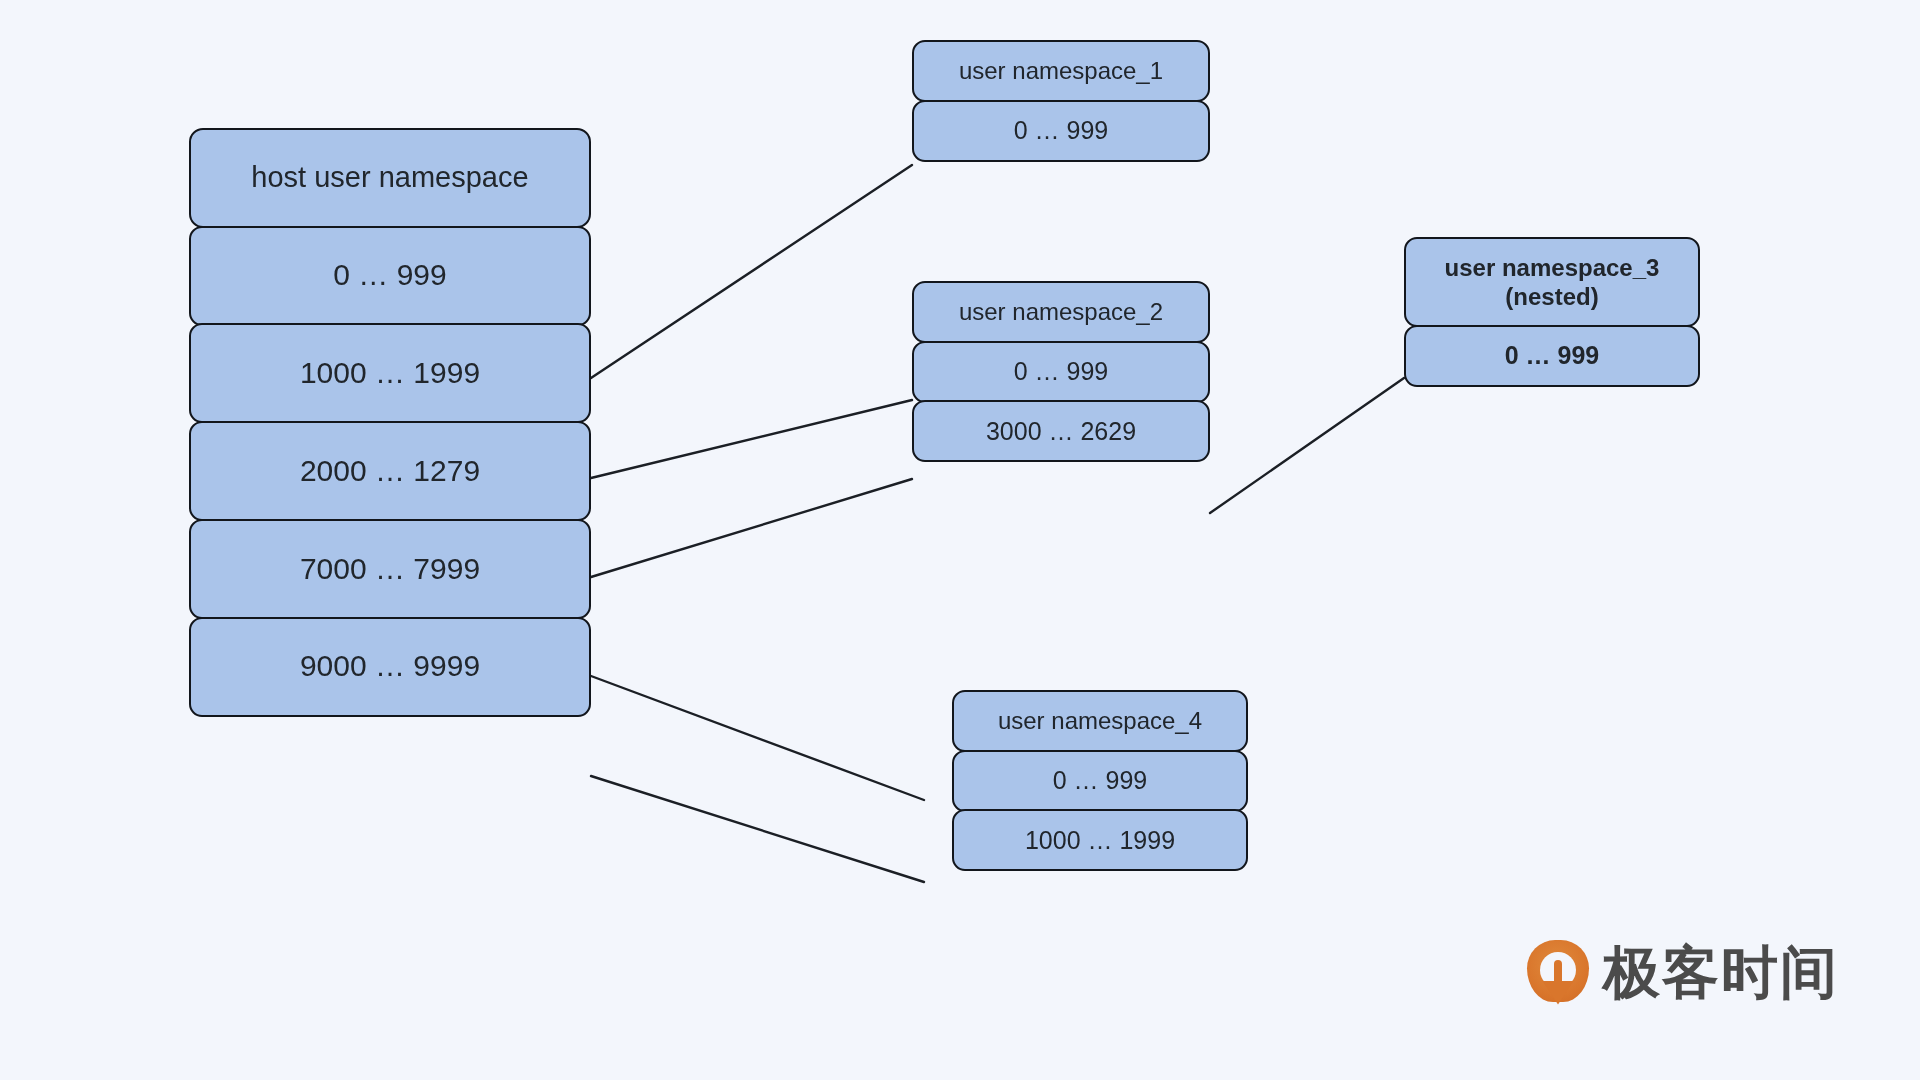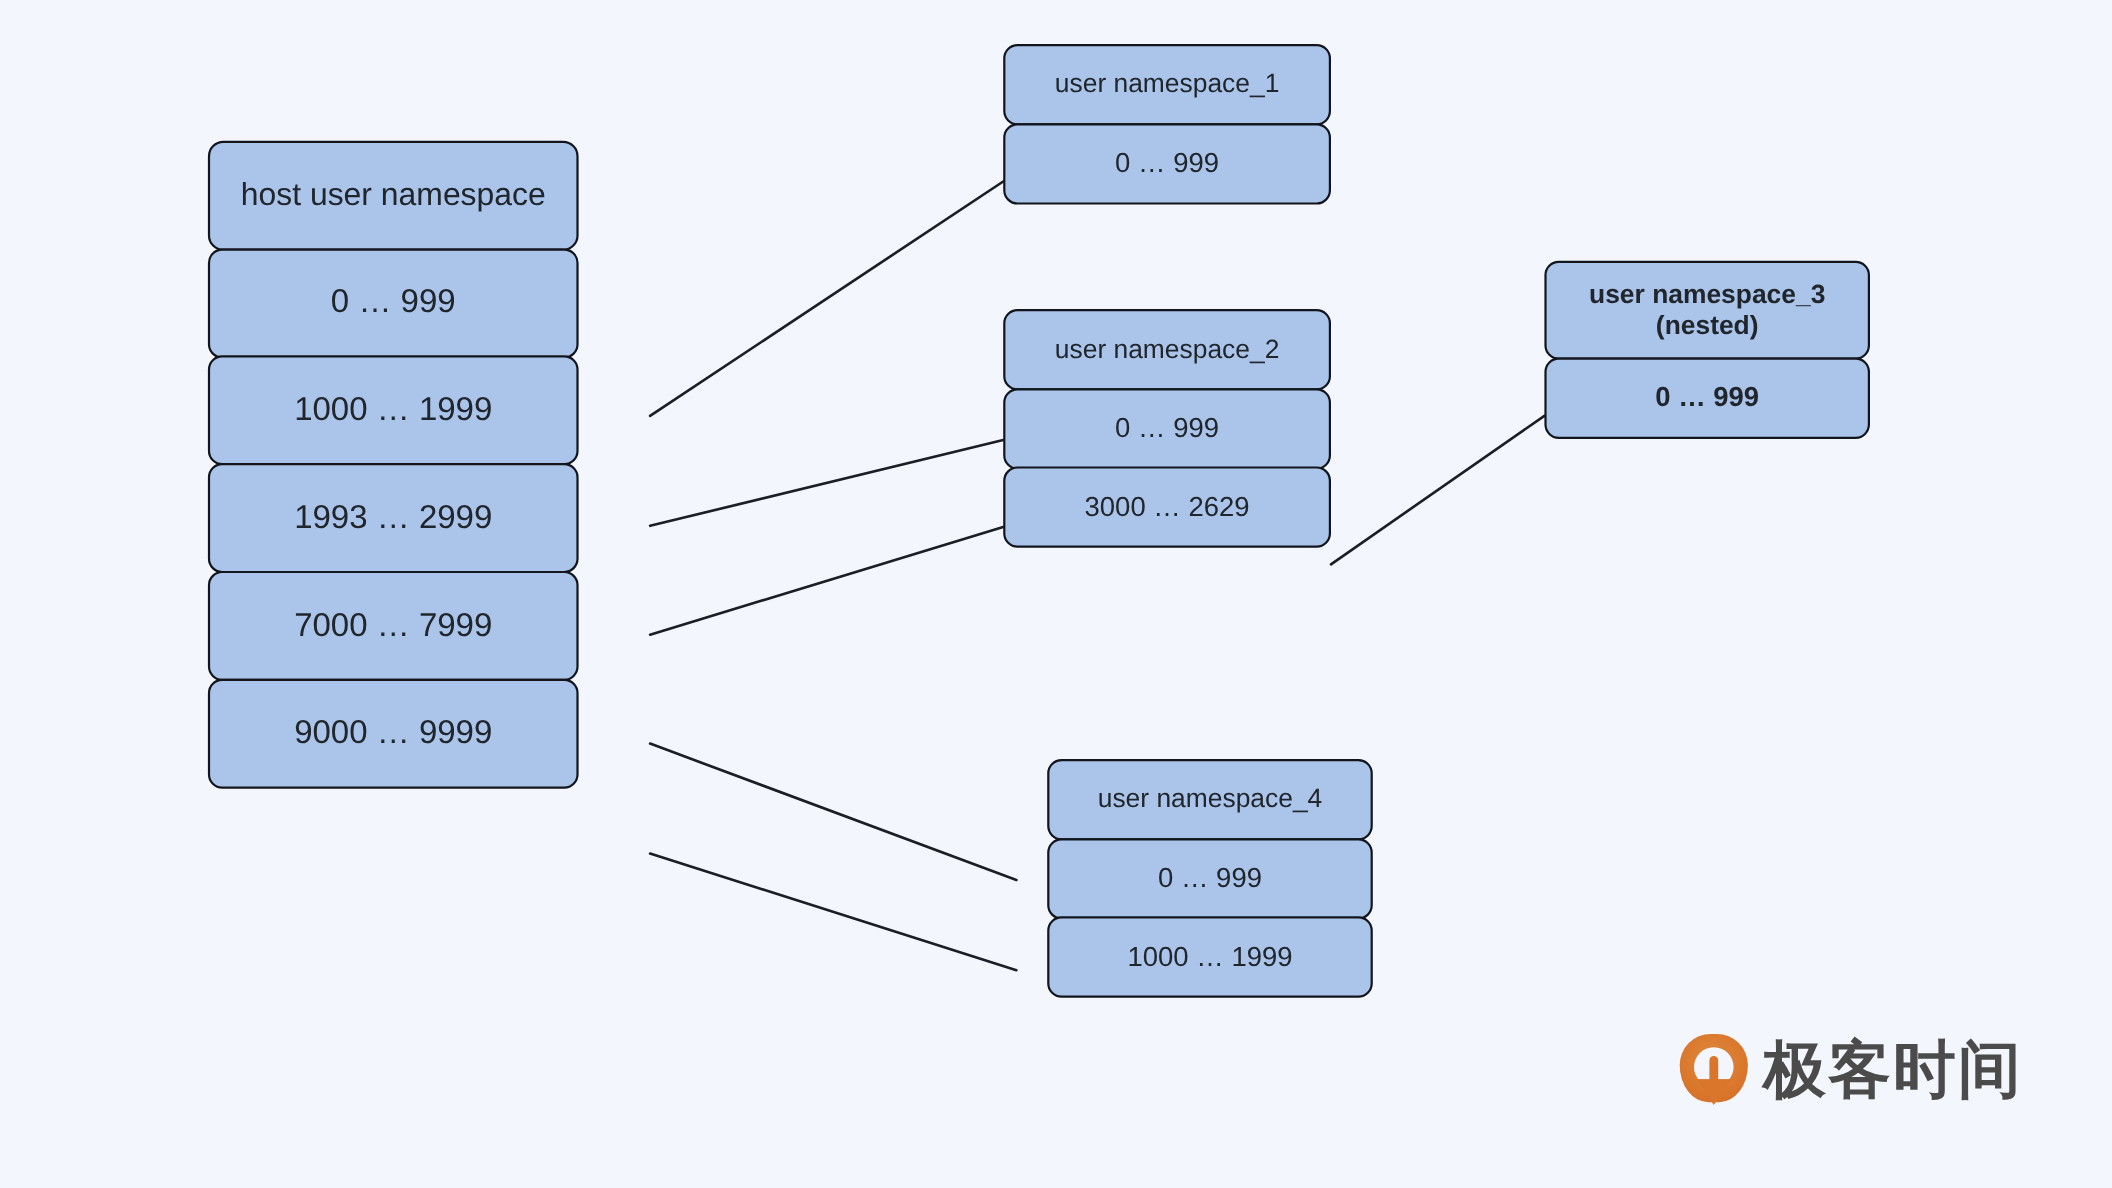--- a/index.html
+++ b/index.html
@@ -42,27 +42,27 @@
     color: #21262c;
     white-space: pre;
     text-align: center;
     line-height: 1.22;
     position: relative;
   }
   
   .group .cell + .cell { margin-top: -2.3px; }
 
   
-  #host-column { left: 189px; top: 128px; width: 337px; }
+  #host-column { left: 189px; top: 128px; width: 402px; }
   #host-column .cell { height: 100px; font-size: 30px; }
   #host-column .cell.head { font-size: 29px; border-radius: 14px; }
 
   
   .ns { width: 298px; }
-  .ns .cell { height: 74px; font-size: 25px; }
+  .ns .cell { height: 62px; font-size: 25px; }
   .ns .cell.head { font-size: 24px; }
 
   #ns1 { left: 912px; top: 40px; }
   #ns2 { left: 912px; top: 281px; }
   #ns3 { left: 1404px; top: 237px; width: 296px; font-weight: bold; }
   #ns3 .cell.head { height: 90px; }
   #ns4 { left: 952px; top: 690px; width: 296px; }
 
   
   #brand {
@@ -133,21 +133,21 @@
       <line x1="591" y1="676" x2="924" y2="800"></line>
 
       <line x1="591" y1="776" x2="924" y2="882"></line>
     </g>
   </svg>
 
   <div class="group" id="host-column">
     <div class="cell head">host user namespace</div>
     <div class="cell">0 … 999</div>
     <div class="cell">1000 … 1999</div>
-    <div class="cell">1993 … 2999</div>
+    <div class="cell">2000 … 1279</div>
     <div class="cell">7000 … 7999</div>
     <div class="cell">9000 … 9999</div>
   </div>
 
   <div class="group ns" id="ns1">
     <div class="cell head">user namespace_1</div>
     <div class="cell">0 … 999</div>
   </div>
 
   <div class="group ns" id="ns2">

